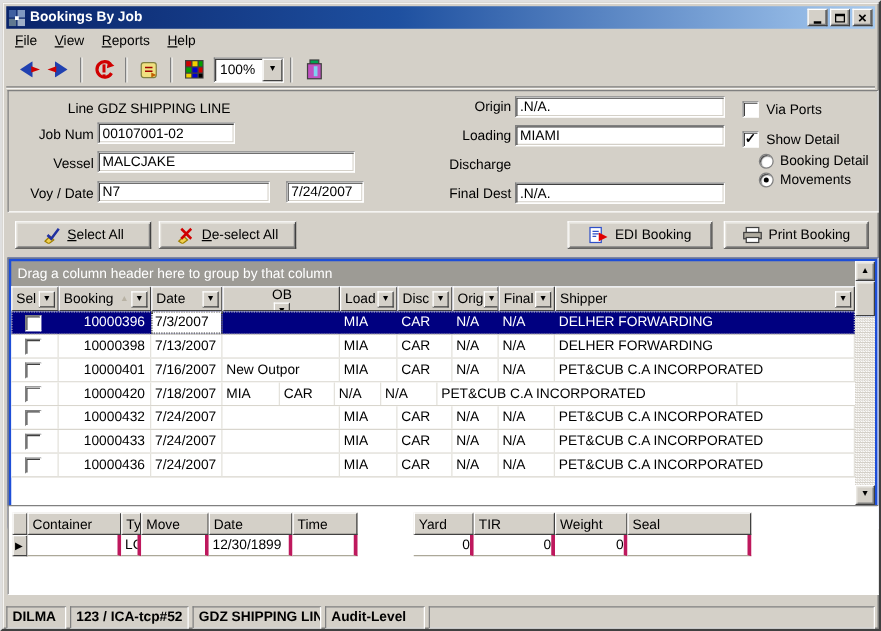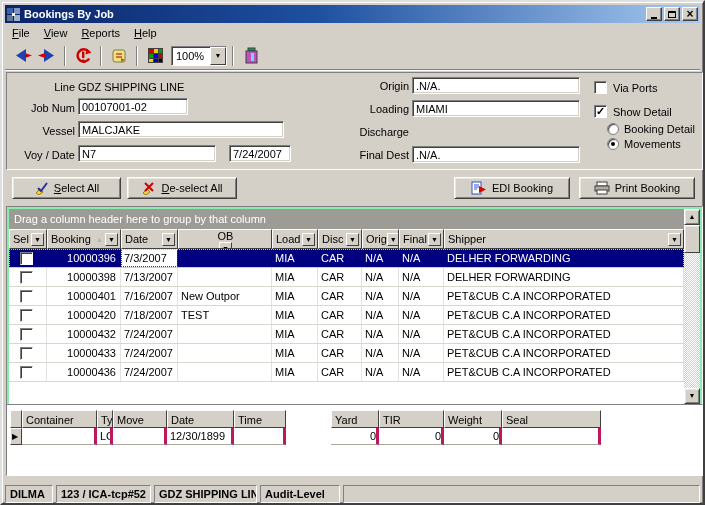--- a/index.html
+++ b/index.html
@@ -64,21 +64,21 @@
   .clabel { position: absolute; white-space: nowrap; }
   
   .btn { position: absolute; top: 175px; height: 22px; background: #d4d0c8;
     border: 1px solid; border-color: #fff #404040 #404040 #fff;
     box-shadow: inset 1px 1px 0 #e8e6e0, inset -1px -1px 0 #808080;
     display: flex; align-items: center; justify-content: center; gap: 5px; font-size: 11px; }
   .btn-label { display: block; }
   .btn-label.accel::first-letter { text-decoration: underline; }
   
   .grid-panel { position: absolute; left: 4px; top: 204px; width: 697px; height: 217px;
-    border: 1px solid; border-color: #808080 #fff #fff #808080; background: #86efac; padding: 2px; }
+    border: 1px solid; border-color: #808080 #fff #fff #808080; background: #1d4ed8; padding: 2px; }
   .grid-inner { display: flex; height: 100%; }
   .grid-main { flex: 1; min-width: 0; display: flex; flex-direction: column; }
   .group-bar { height: 20px; background: #9d9b95; color: #fff; padding: 4px 0 0 5px;
     white-space: nowrap; overflow: hidden; }
   .header-row { height: 20px; display: flex; }
   .ghead { height: 20px; background: #d4d0c8; display: flex; align-items: center;
     justify-content: space-between; padding: 0 2px 0 3px; overflow: hidden; white-space: nowrap;
     border: 1px solid; border-color: #fff #404040 #404040 #fff; flex: none; }
   .ghead-right { display: flex; align-items: center; flex: none; }
   .sort-arrow { font-size: 7px; color: #b8b2a4; margin-right: 2px; }
@@ -396,21 +396,20 @@
               <div class="gcell c-orig">N/A</div>
               <div class="gcell c-final">N/A</div>
               <div class="gcell c-shipper">PET&amp;CUB C.A INCORPORATED</div>
             </div>
             <div class="grid-row">
               <div class="gcell c-sel ck-cell">
                 <div class="row-ck"></div>
               </div>
               <div class="gcell c-booking num">10000420</div>
               <div class="gcell c-date">7/18/2007</div>
-              <div class="gcell c-ob">TEST</div>
               <div class="gcell c-load">MIA</div>
               <div class="gcell c-disc">CAR</div>
               <div class="gcell c-orig">N/A</div>
               <div class="gcell c-final">N/A</div>
               <div class="gcell c-shipper">PET&amp;CUB C.A INCORPORATED</div>
             </div>
             <div class="grid-row">
               <div class="gcell c-sel ck-cell">
                 <div class="row-ck"></div>
               </div>

